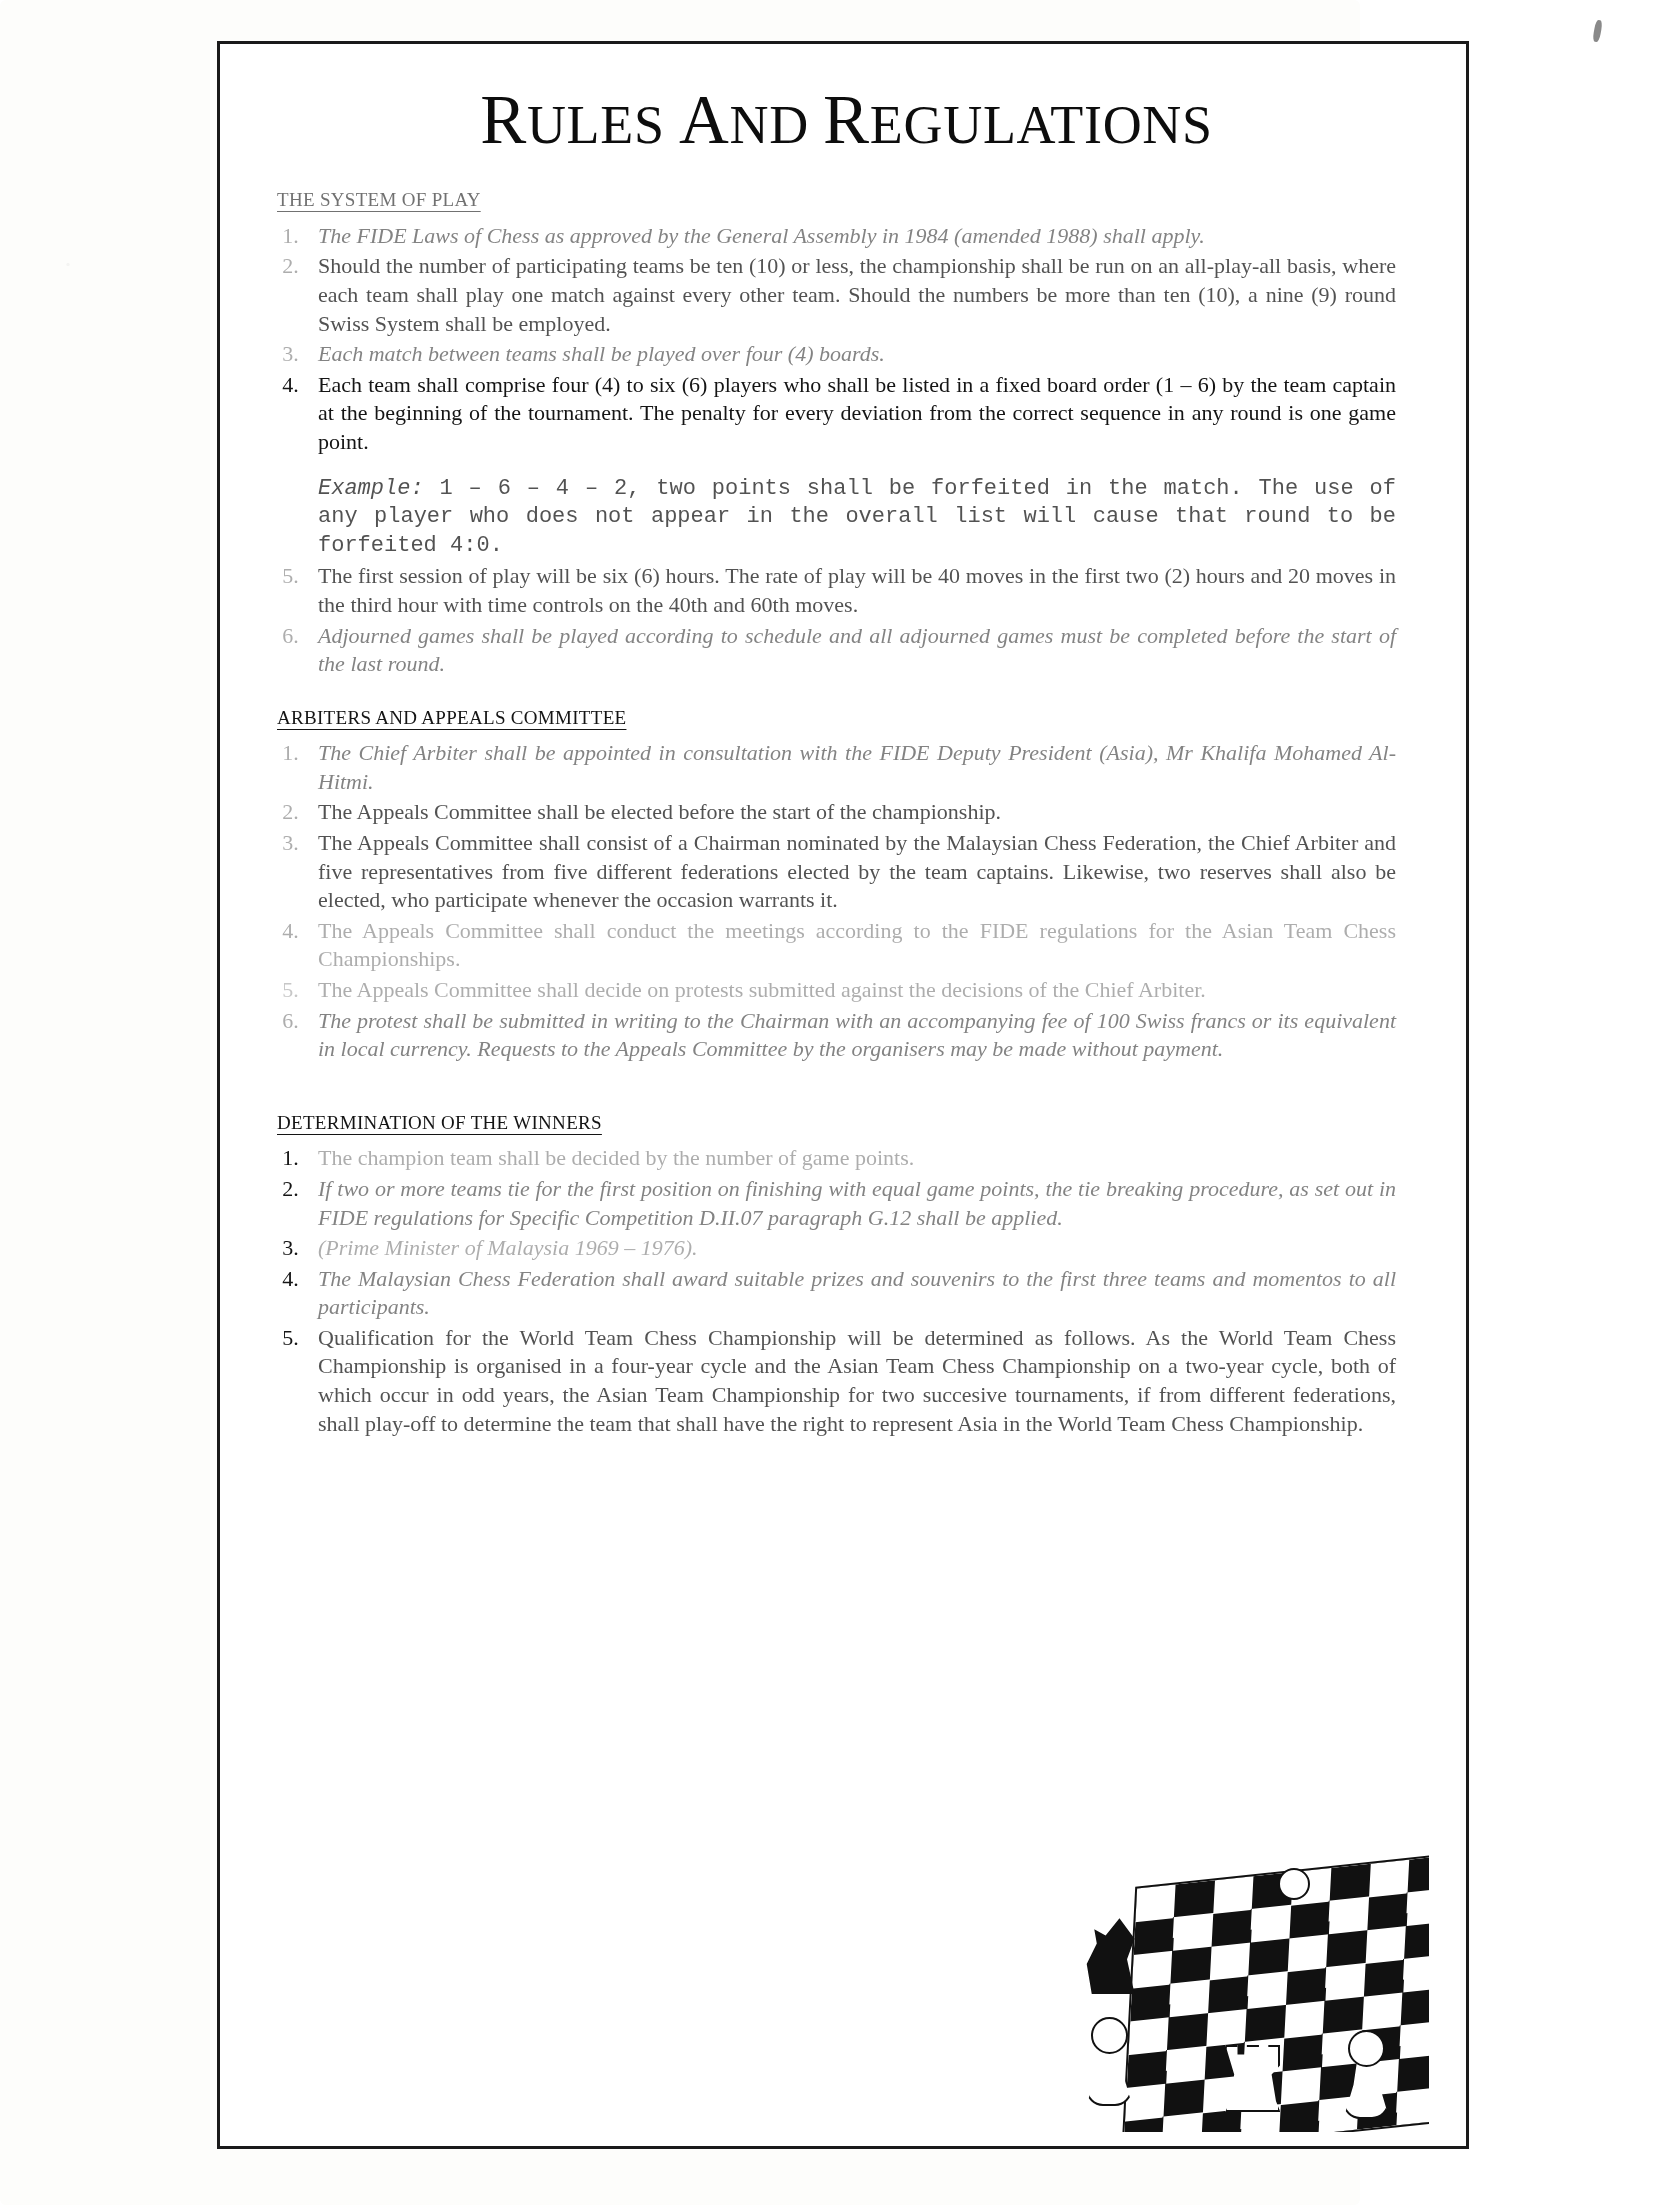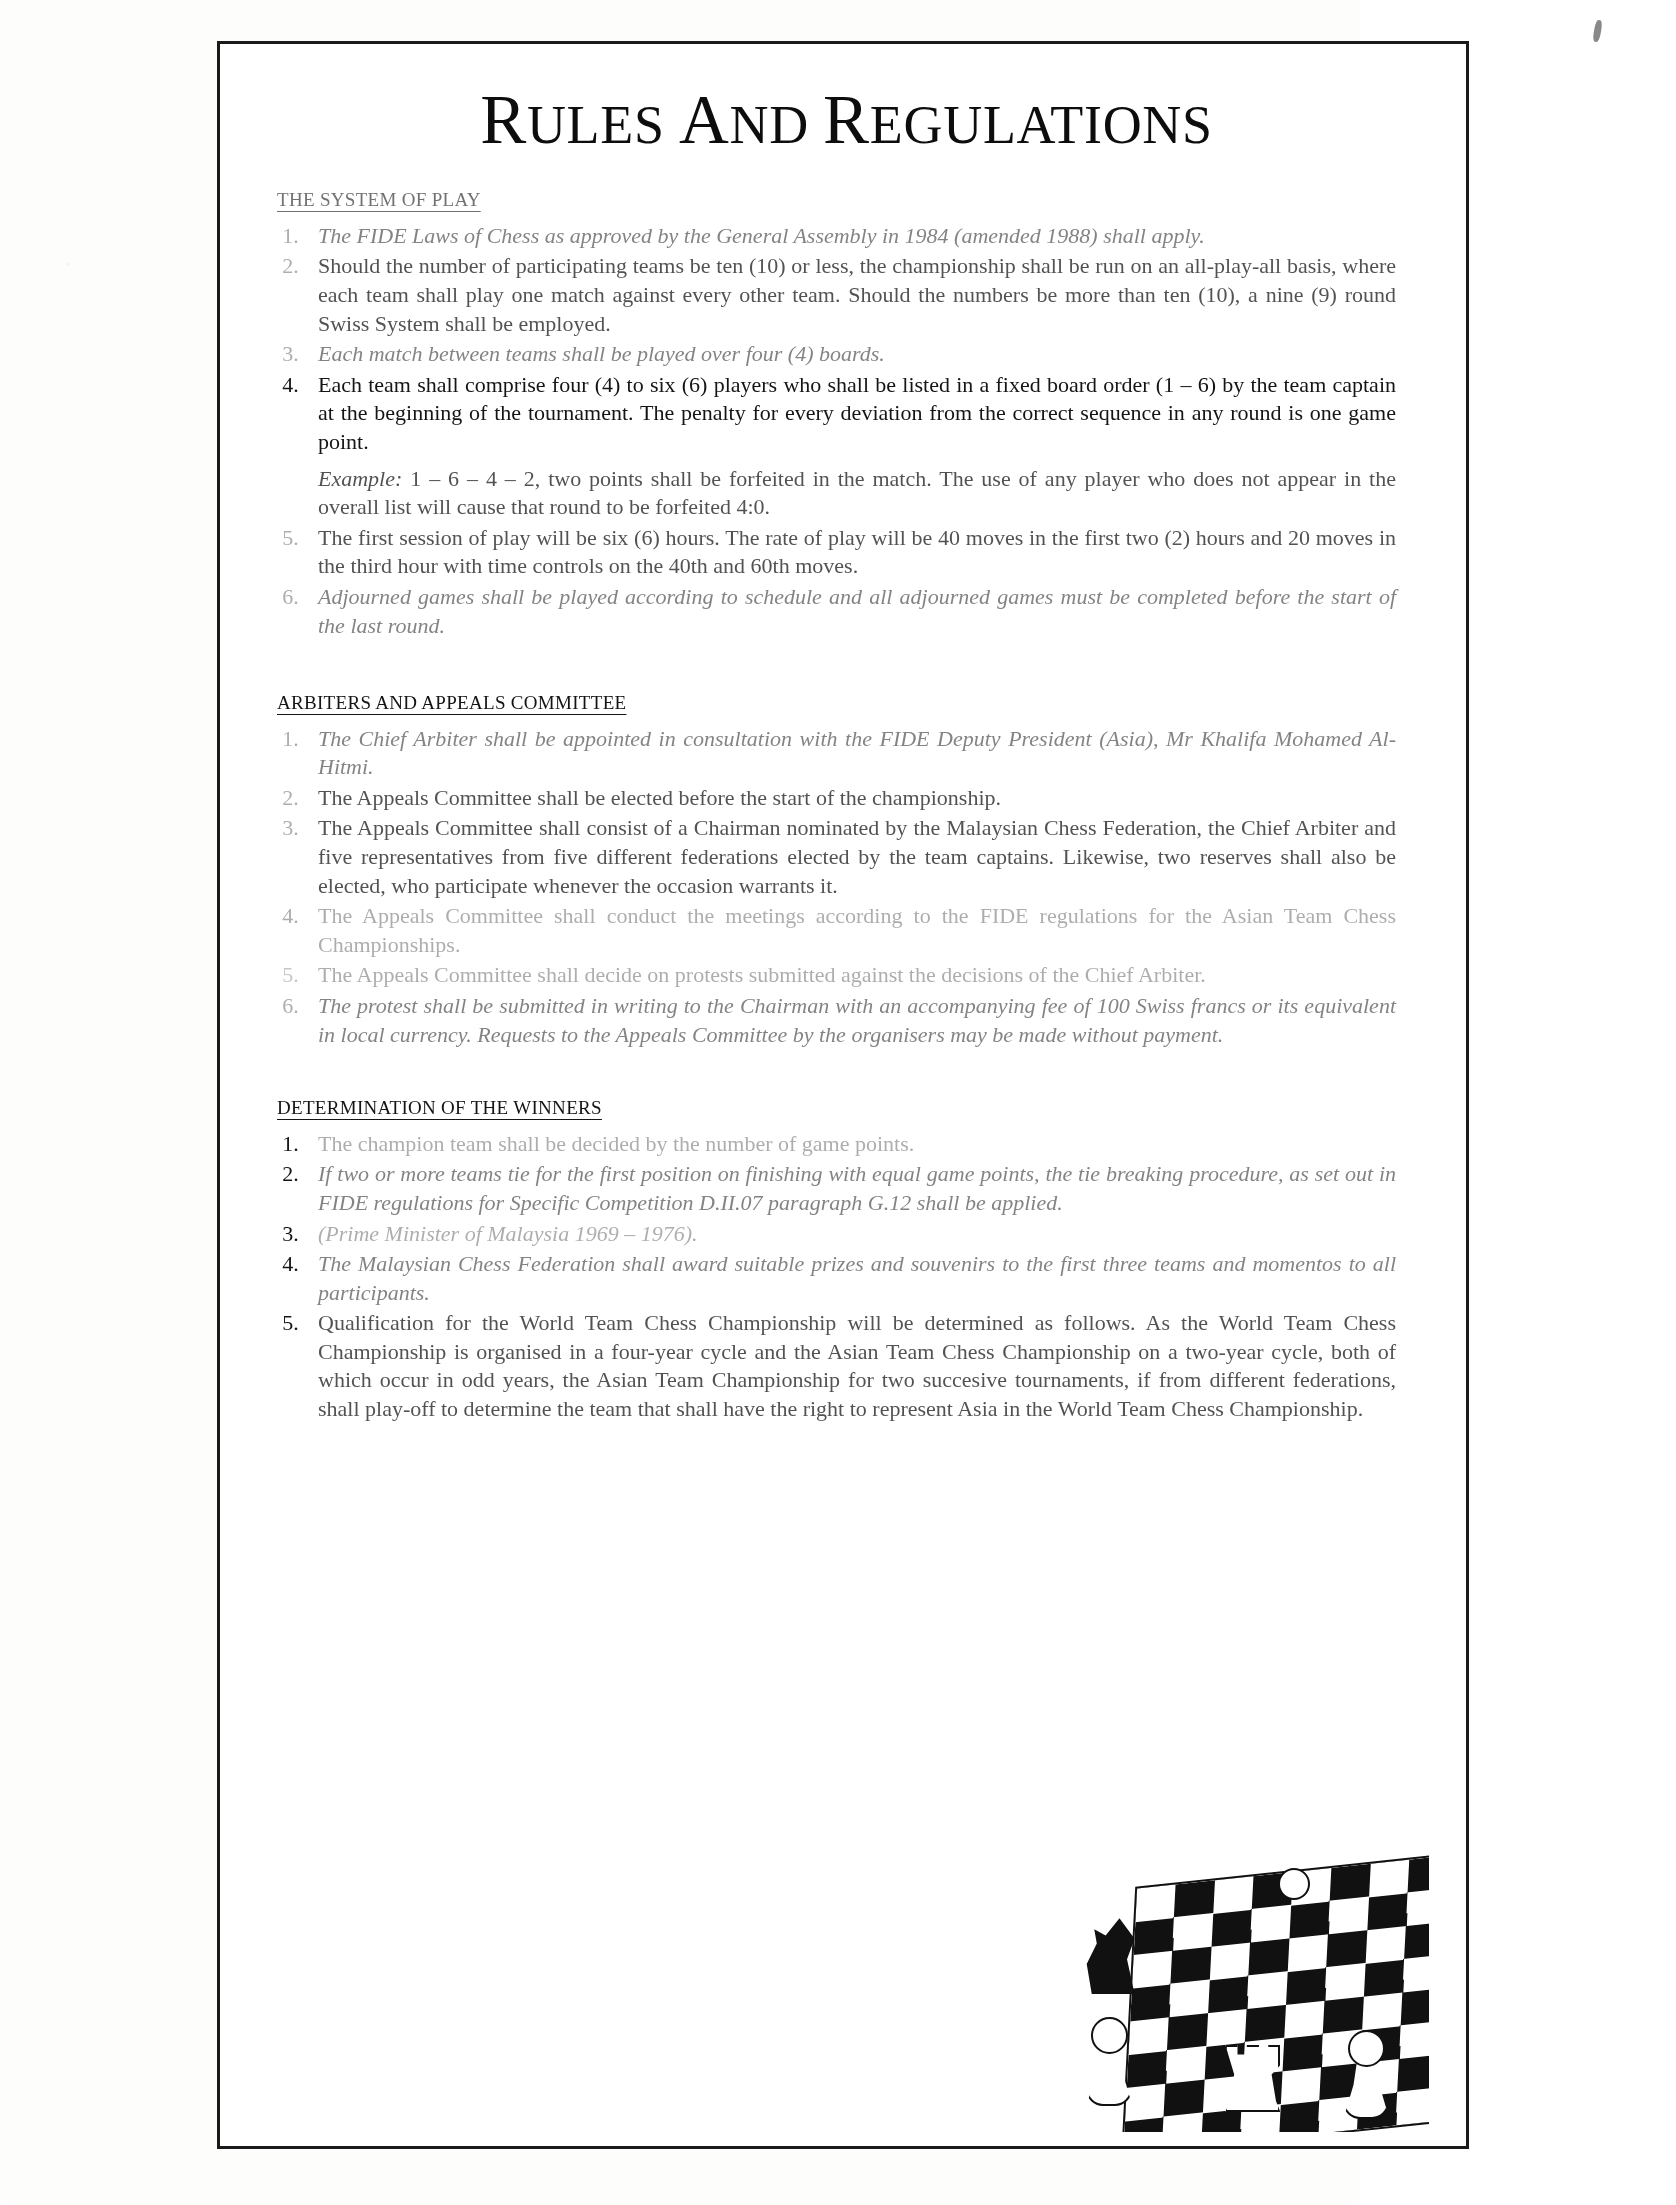--- a/index.html
+++ b/index.html
@@ -108,33 +108,34 @@
     position: absolute;
     left: 5.3px;
     top: 0;
     width: 29px;
     text-align: left;
     font-size: 22px;
   }
   .item-text { display: block; }
   .sub-note {
     display: block;
-    margin-top: 8px;
+    margin-top: 18px;
+    font-family: Liberation Mono, monospace;
   }
   .ital { font-style: italic; }
 
   
   .fade1 { color: #3b3b3b; opacity: .88; }
   .fade2 { color: #5a5a5a; opacity: .75; font-style: italic; }
   .fade3 { color: #7c7c7c; opacity: .62; }
   .fade4 { color: #9a9a9a; opacity: .55; }
 
   
   #sec-system { margin-top: 4px; }
-  #sec-arbiters { margin-top: 52px; }
+  #sec-arbiters { margin-top: 28px; }
   #sec-winners { margin-top: 48px; }
 
   
   #chess-art {
     position: absolute;
     right: 6.6px;
     bottom: 0px;
     width: 369px;
     height: 310px;
     overflow: hidden;

